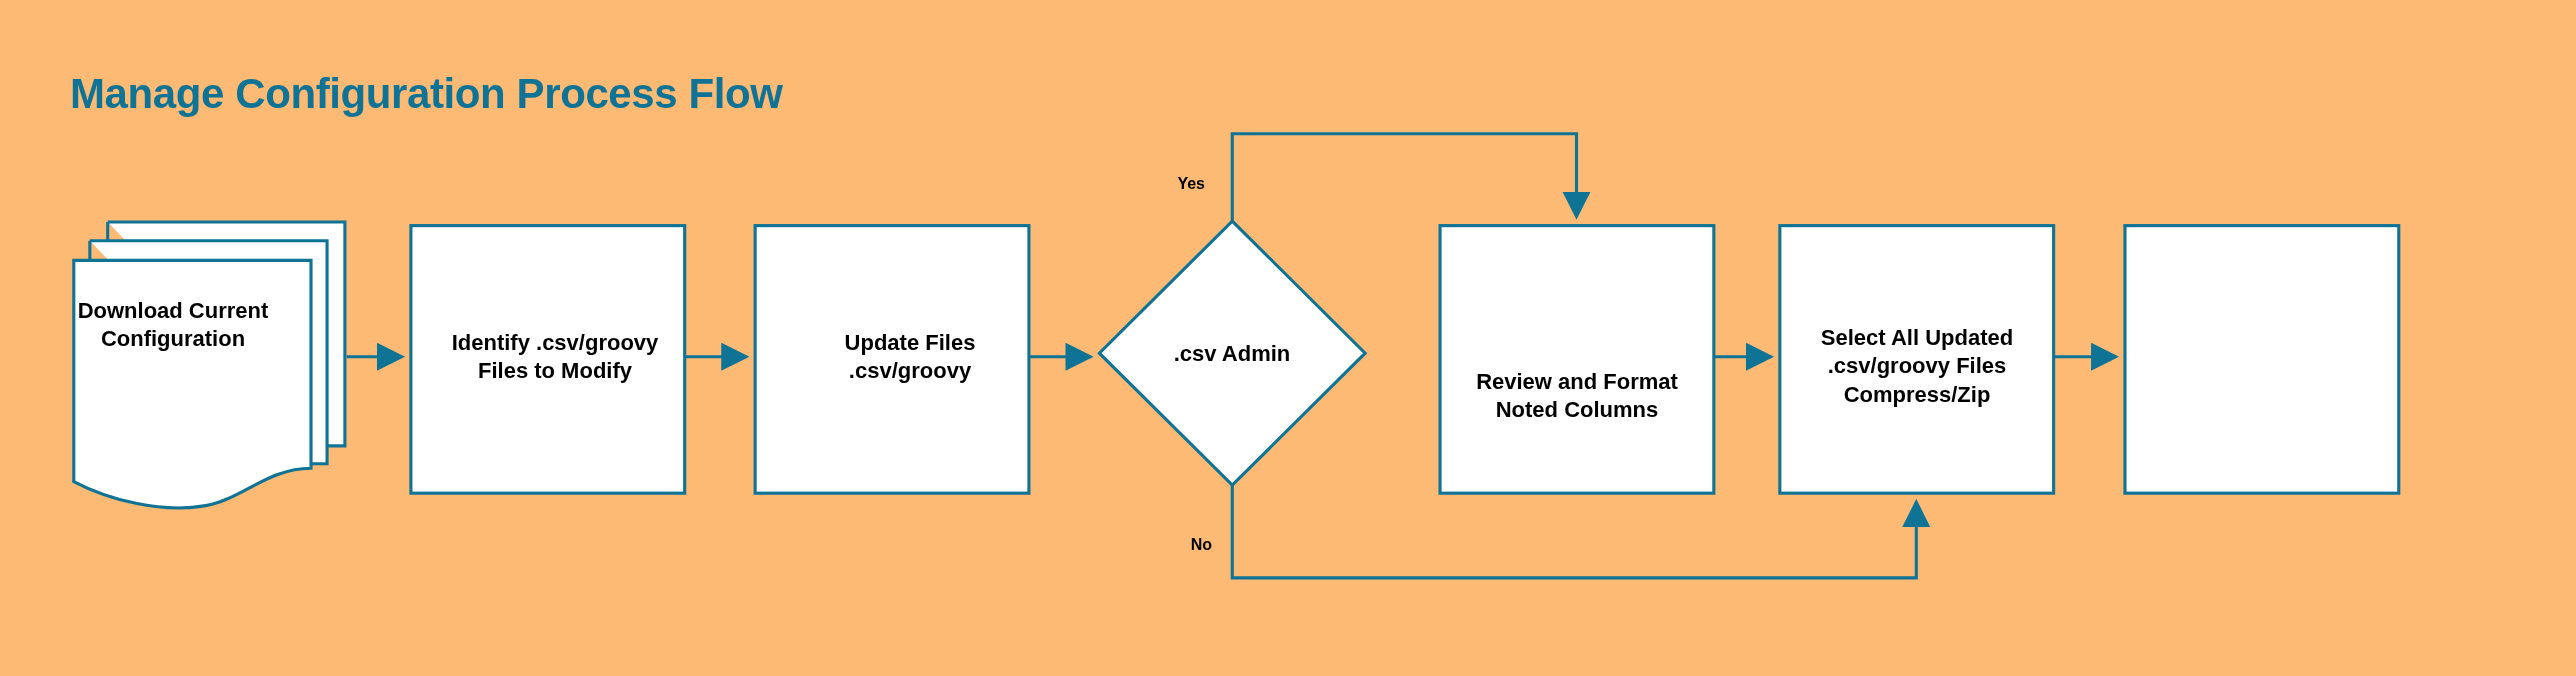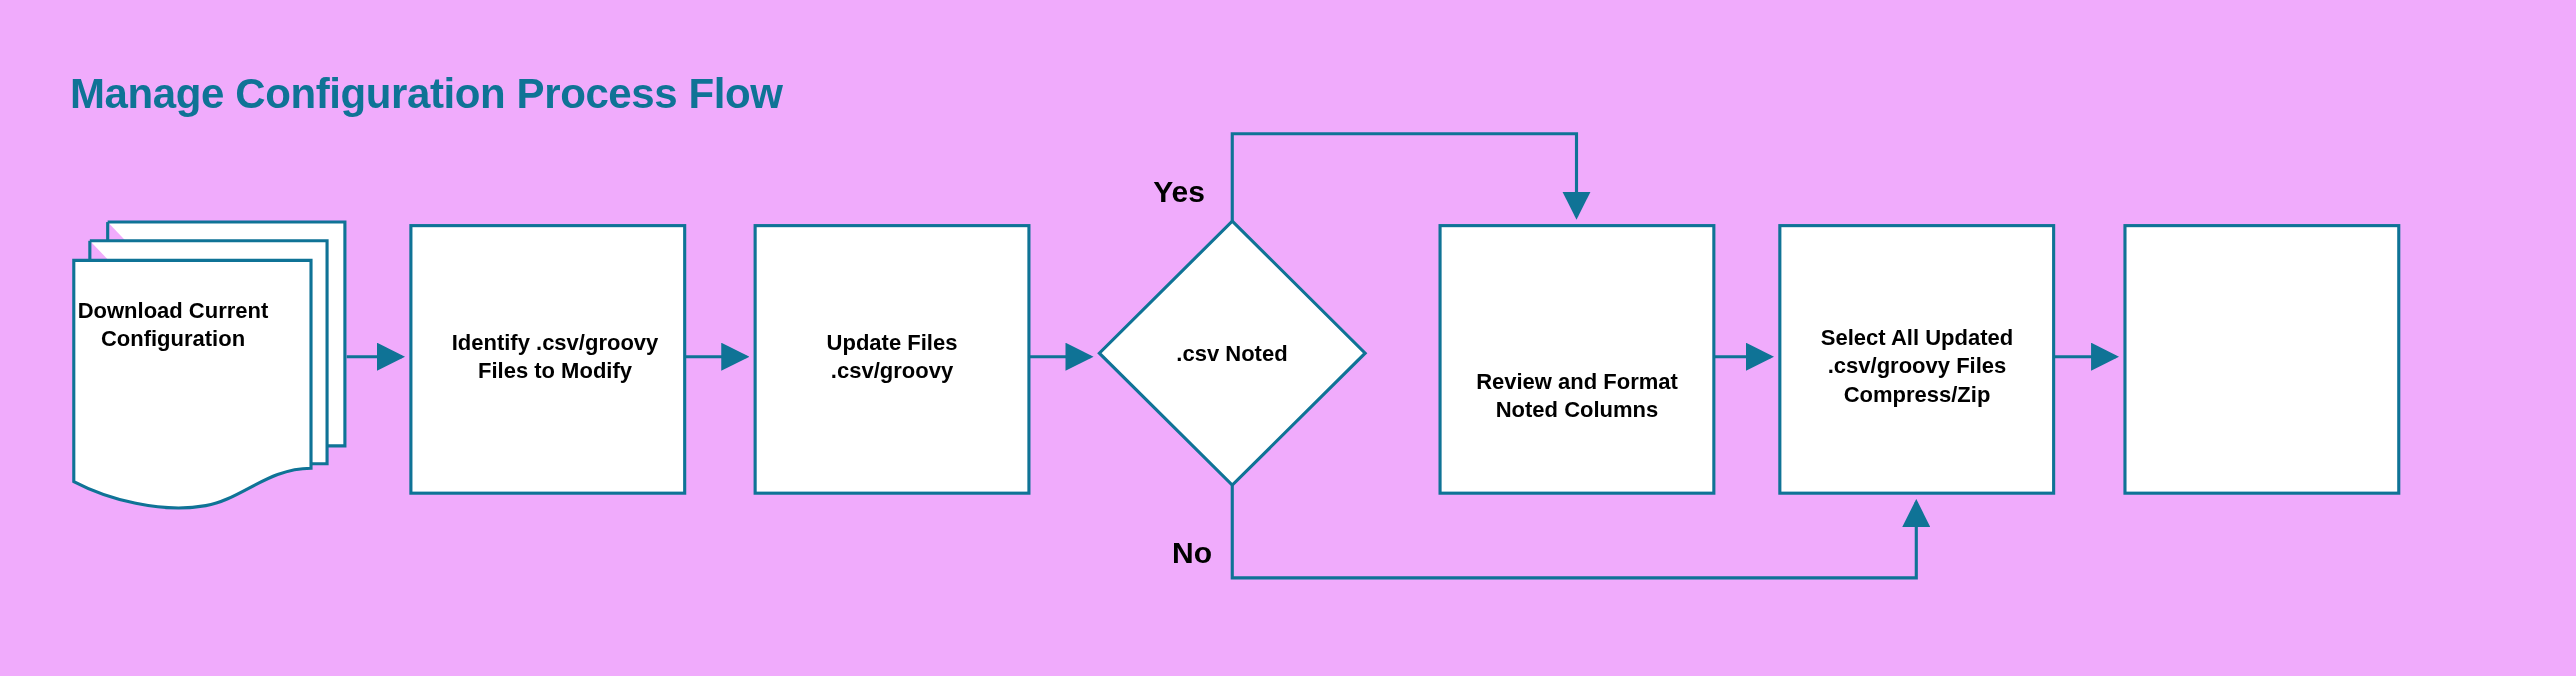--- a/index.html
+++ b/index.html
@@ -7,21 +7,21 @@
     padding: 0;
     background: #ffffff;
   }
   body {
     font-family: "Liberation Sans", sans-serif;
   }
   #stage {
     position: relative;
     width: 2576px;
     height: 676px;
-    background: #f0abfc;
+    background: #fdba74;
     overflow: hidden;
   }
   #flow-title {
     position: absolute;
     left: 70px;
     top: 70px;
     font-family: "Liberation Sans", sans-serif;
     font-size: 42px;
     font-weight: bold;
     letter-spacing: -0.4px;
@@ -47,21 +47,21 @@
     font-size: 22px;
     line-height: 1.28;
     white-space: pre-line;
     pointer-events: auto;
   }
   .edge-label {
     position: absolute;
     color: #000000;
     font-family: "Liberation Sans", sans-serif;
     font-weight: bold;
-    font-size: 30px;
+    font-size: 16px;
     white-space: nowrap;
   }
 </style>
 </head>
 <body>
 
 <div id="stage">
 
   <div id="flow-title">Manage Configuration Process Flow</div>
 
@@ -111,24 +111,24 @@
 
     <line x1="2302" y1="400" x2="2372" y2="400" stroke="#0f7396" stroke-width="3.5" marker-end="url(#arrowhead)"></line>
   </svg>
 
   <div class="node-label" style="left:73px; top:294px; width:200px; height:62px;">Download Current
 Configuration</div>
 
   <div class="node-label" style="left:410px; top:326px; width:274px; height:62px;padding-left:8px;">Identify .csv/groovy
 Files to Modify</div>
 
-  <div class="node-label" style="left:755px; top:326px; width:274px; height:62px;">Update Files
+  <div class="node-label" style="left:755px; top:326px; width:310px; height:62px;">Update Files
 .csv/groovy</div>
 
-  <div class="node-label" style="left:1126px; top:339px; width:212px; height:31px;">.csv Noted</div>
+  <div class="node-label" style="left:1126px; top:339px; width:212px; height:31px;">.csv Admin</div>
 
   <div class="node-label" style="left:1440px; top:326px; width:274px; height:62px;margin-top:39px;">Review and Format
 Noted Columns</div>
 
   <div class="node-label" style="left:1780px; top:311px; width:274px; height:93px;margin-top:9px;">Select All Updated
 .csv/groovy Files
 Compress/Zip</div>
 
 
   <div class="edge-label" style="left:1205px; top:175px; transform:translateX(-100%);">Yes</div>

